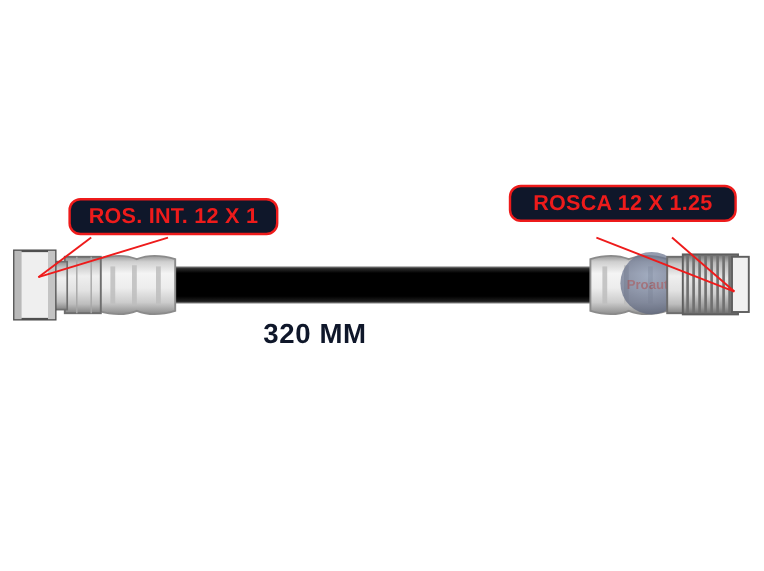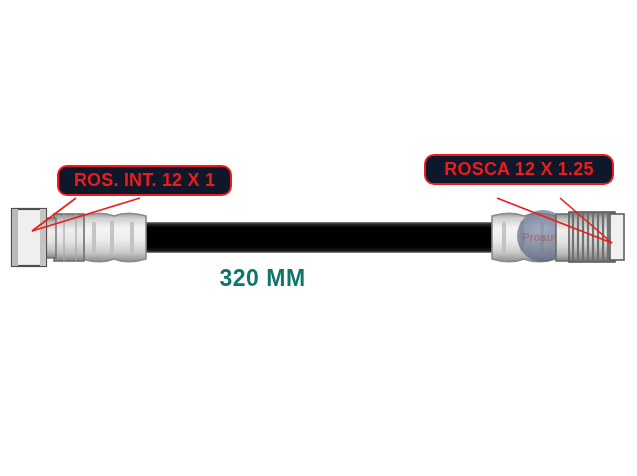--- a/index.html
+++ b/index.html
@@ -56,21 +56,21 @@
   }
   #length-label {
     position: absolute;
     left: 0;
     top: 265px;
     width: 525px;
     text-align: center;
     font-family: "Liberation Sans", sans-serif;
     font-size: 23px;
     font-weight: bold;
-    color: #0f766e;
+    color: #0f172a;
     letter-spacing: 0.5px;
   }
 </style>
 </head>
 <body>
 
 <div id="stage">
 
   <svg id="diagram-svg" viewBox="0 0 637 476">
     <defs>

